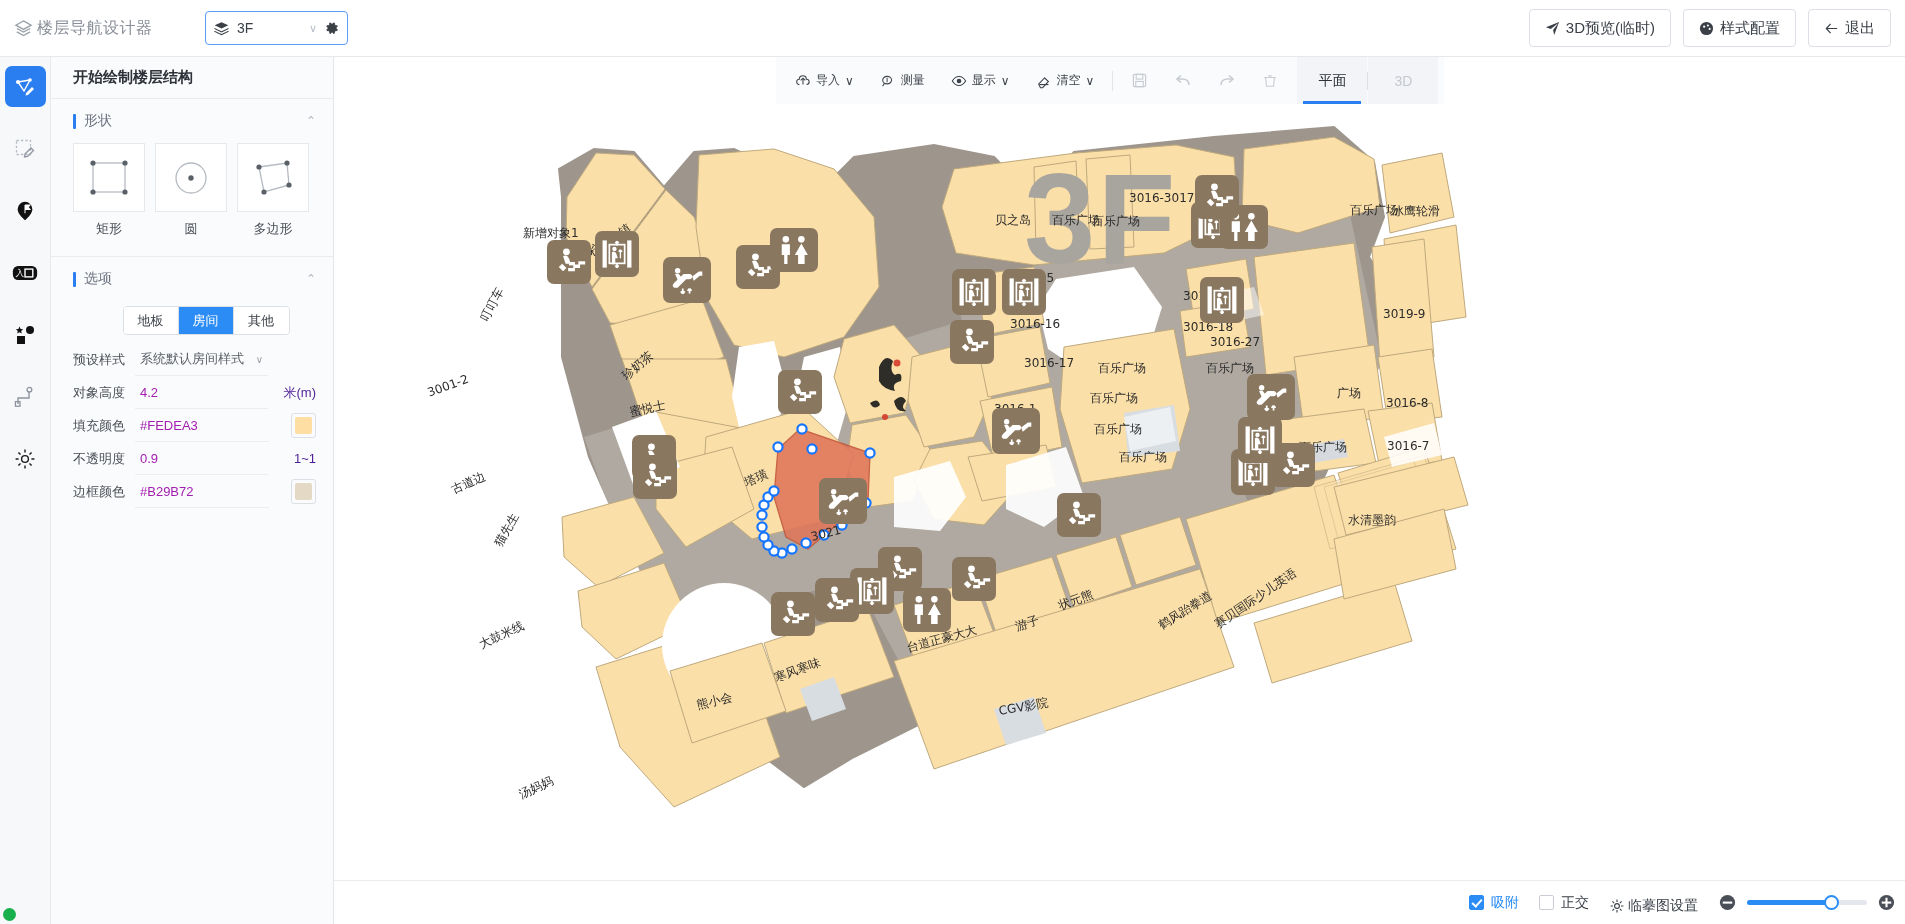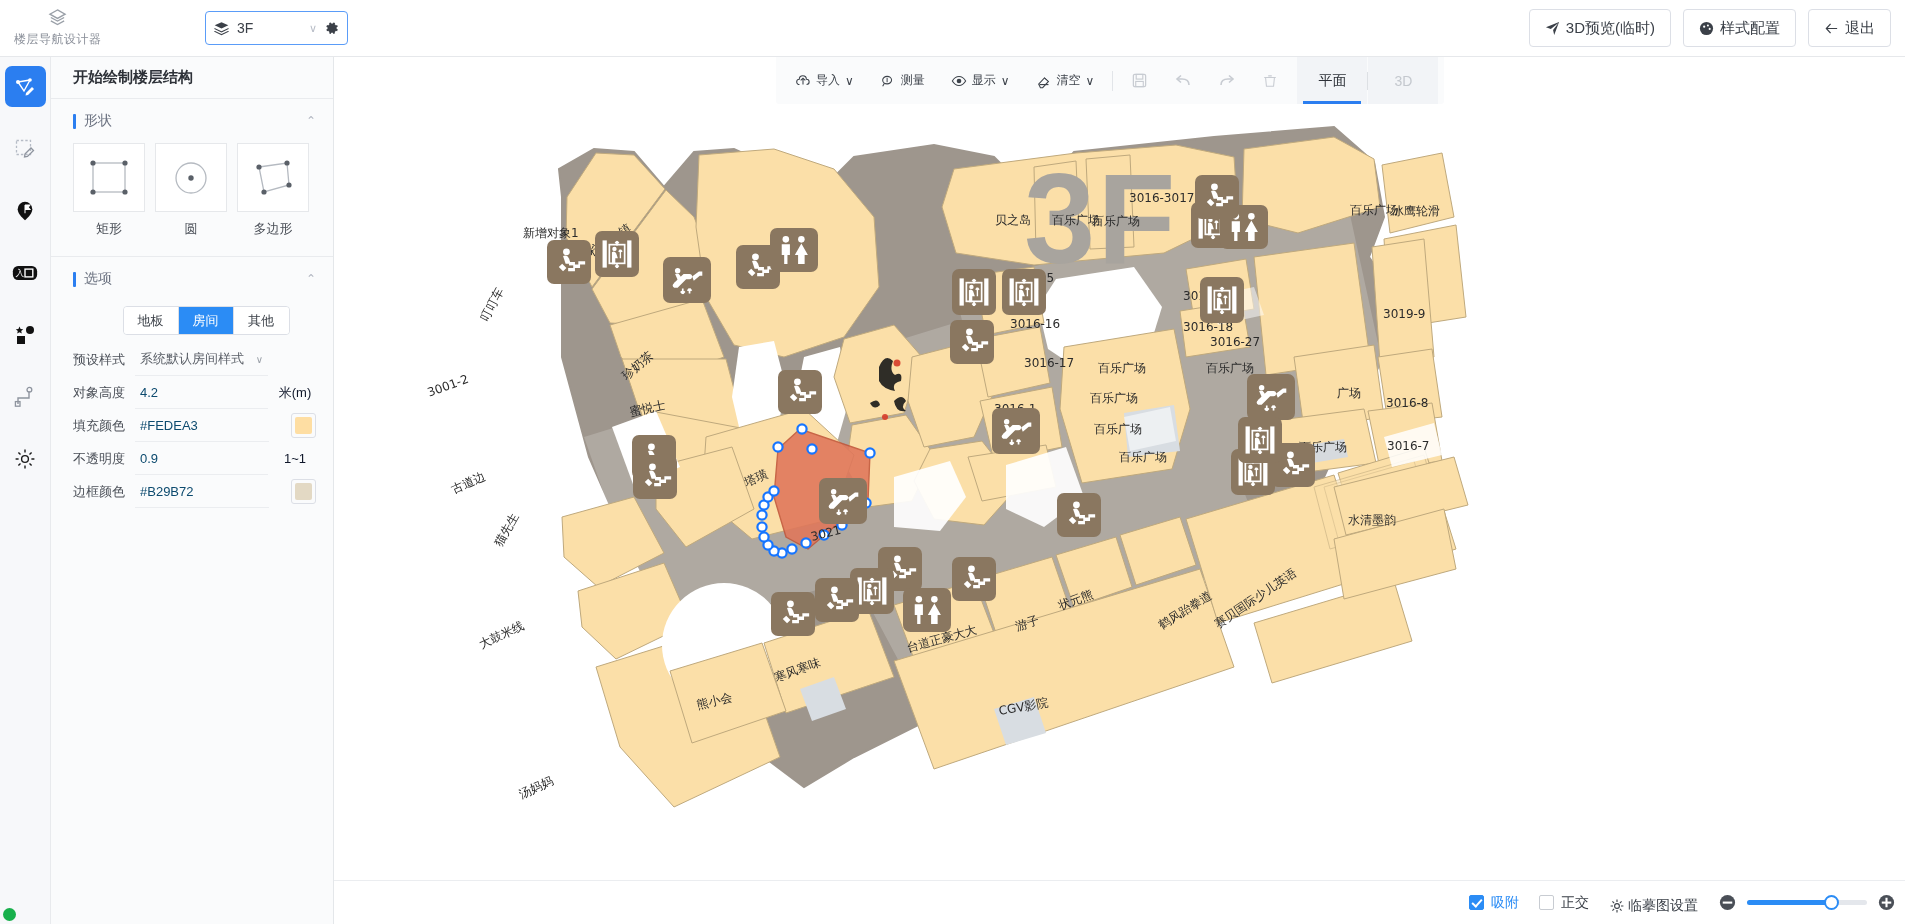--- a/index.html
+++ b/index.html
@@ -10,21 +10,21 @@
   }
 
   
   .topbar {
     position: absolute; top: 0; left: 0; width: 1905px; height: 57px;
     background: #fff; border-bottom: 1px solid #e6e8eb;
     display: flex; align-items: center;
   }
   .app-brand {
     display: flex; align-items: center; gap: 4px;
-    margin-left: 14px; color: #8a8f99; font-size: 12px; letter-spacing: .5px; flex-direction: column;
+    margin-left: 14px; color: #8a8f99; font-size: 16px; letter-spacing: .5px;
   }
   .brand-icon { width: 19px; height: 19px; display: block; }
   .floor-select {
     position: absolute; left: 205px; top: 11px;
     width: 143px; height: 34px;
     border: 1px solid #5a9cf8; border-radius: 4px; background: #fff;
     display: flex; align-items: center; padding: 0 7px; gap: 7px;
   }
   .floor-select .layers-ico { width: 17px; height: 17px; flex: 0 0 auto; }
   .floor-select .val { font-size: 14px; color: #3b4048; flex: 1; }
@@ -93,23 +93,23 @@
   .seg div.on { background: #2b8cf5; color: #fff; }
 
   .frow {
     display: flex; align-items: center; height: 33px; margin: 0 17px 0 22px; position: relative;
   }
   .flabel { width: 62px; font-size: 13px; color: #4a4f57; flex: 0 0 auto; }
   .fctl {
     flex: 1; height: 32px; border-bottom: 1px solid #ebedf0; display: flex; align-items: center;
     padding: 0 5px; margin-right: 6px;
   }
-  .fval { font-size: 13px; color: #0c4a6e; flex: 1; }
+  .fval { font-size: 13px; color: #a21caf; flex: 1; }
   .fval.dark { color: #5a5f67; }
-  .fsuffix { font-size: 13px; color: #0f172a; width: 42px; text-align: center; flex: 0 0 auto; }
+  .fsuffix { font-size: 13px; color: #4c1d95; width: 42px; text-align: right; flex: 0 0 auto; }
   .swatch {
     width: 25px; height: 25px; border: 1px solid #dcdfe6; border-radius: 3px;
     display: flex; align-items: center; justify-content: center; cursor: pointer; flex: 0 0 auto;
     margin-left: 16px;
   }
   .swatch i { display: block; width: 17px; height: 17px; border-radius: 2px; }
   .mini-chev { font-size: 10px; color: #9aa0a8; }
 
   
   .canvas {

